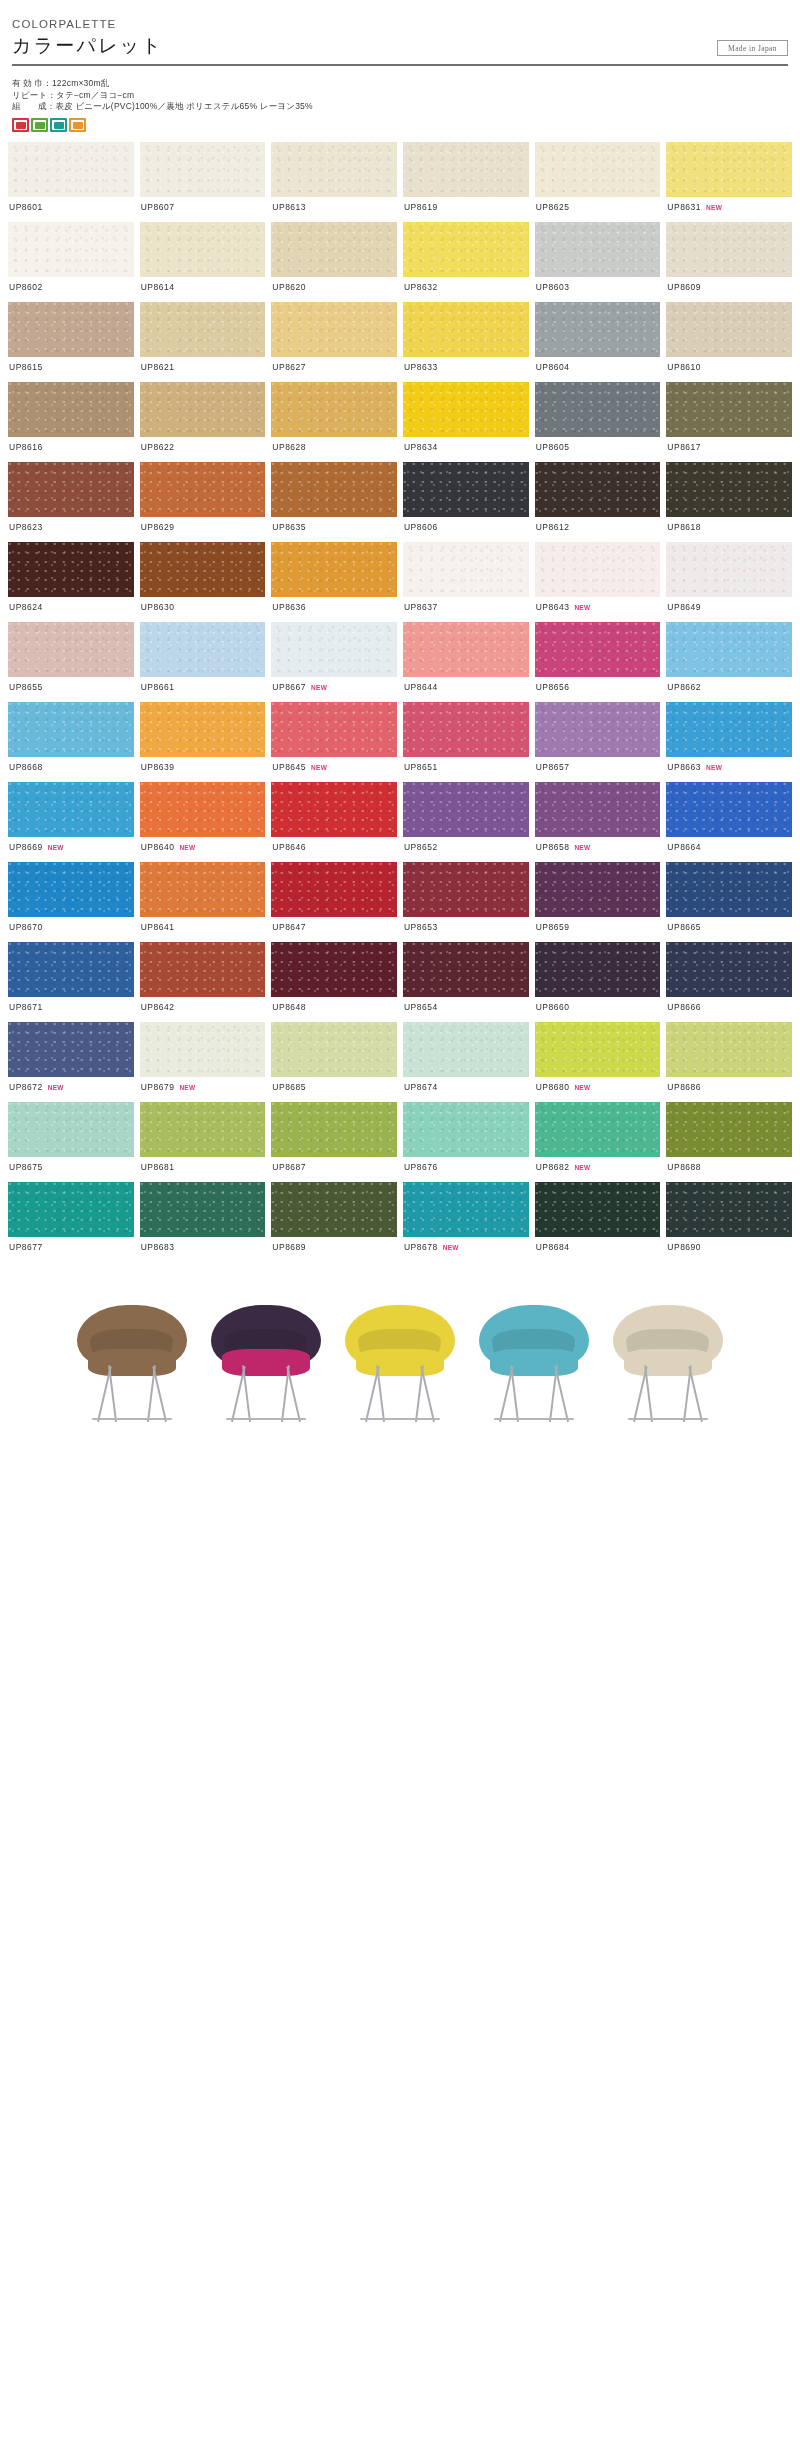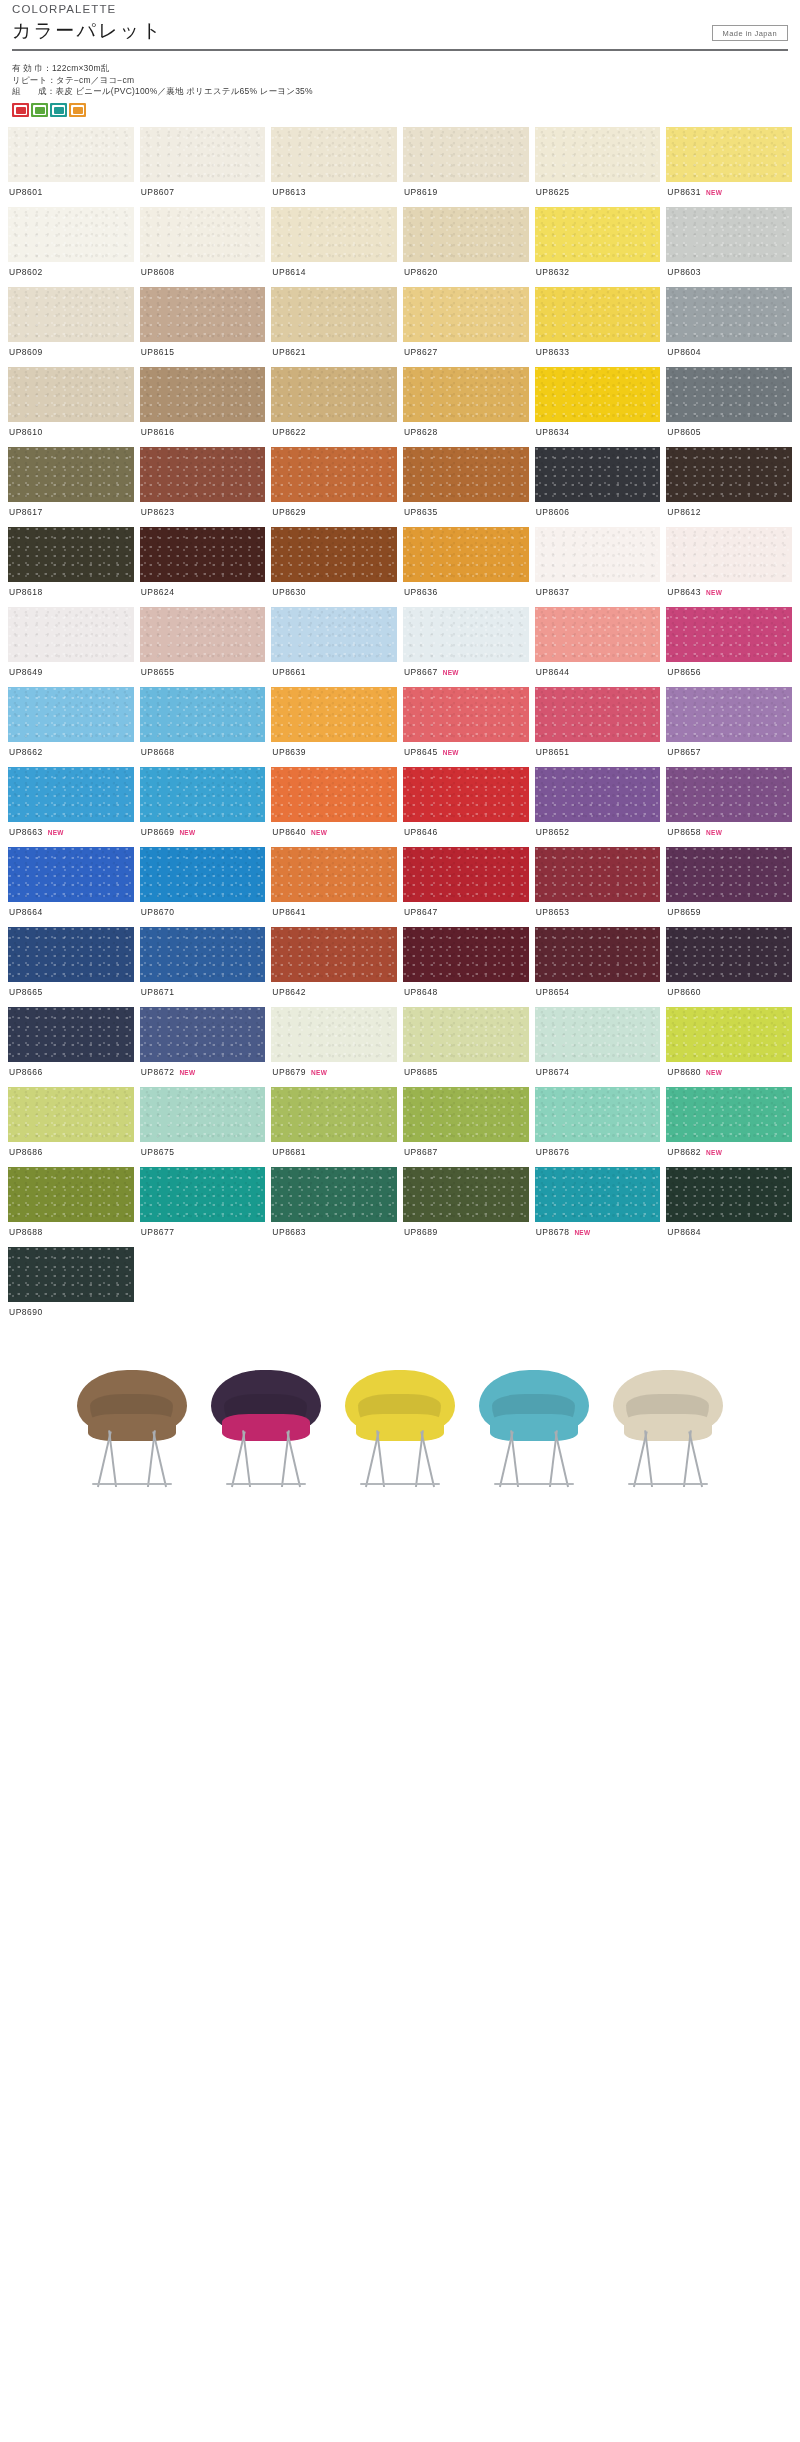--- a/index.html
+++ b/index.html
@@ -6,32 +6,33 @@
   body {
     width: 800px;
     background: #ffffff;
     font-family: "Liberation Sans", sans-serif;
     color: #2b2b2b;
     -webkit-font-smoothing: antialiased;
   }
   .page { width: 800px; padding: 0 8px; position: relative; }
 
   
-  .header { padding: 3px 4px 0 4px; position: relative; }
+  .header { padding: 18px 4px 0 4px; position: relative; }
   .eyebrow {
     font-size: 11.5px;
     letter-spacing: 1.1px;
     color: #55565a;
     font-weight: 400;
   }
   .title-row {
     display: flex;
     align-items: flex-end;
     justify-content: space-between;
     margin-top: 3px;
+    font-family: Liberation Serif, serif;
   }
   .title {
     font-size: 19px;
     letter-spacing: 2.2px;
     color: #1c1c1c;
     font-weight: 400;
   }
   .made-badge {
     border: 1px solid #9a9a9a;
     font-size: 7.5px;
@@ -260,26 +261,20 @@
           <span class="new-badge">NEW</span>
         </div>
       </div>
       <div class="cell">
         <div class="chip" style="background: rgb(244, 242, 234);"></div>
         <div class="caption">
           <span class="code">UP8602</span>
         </div>
       </div>
       <div class="cell">
-        <div class="chip" style="background: rgb(242, 238, 227);"></div>
-        <div class="caption">
-          <span class="code">UP8608</span>
-        </div>
-      </div>
-      <div class="cell">
         <div class="chip" style="background: rgb(236, 227, 201);"></div>
         <div class="caption">
           <span class="code">UP8614</span>
         </div>
       </div>
       <div class="cell">
         <div class="chip" style="background: rgb(226, 213, 180);"></div>
         <div class="caption">
           <span class="code">UP8620</span>
         </div>

